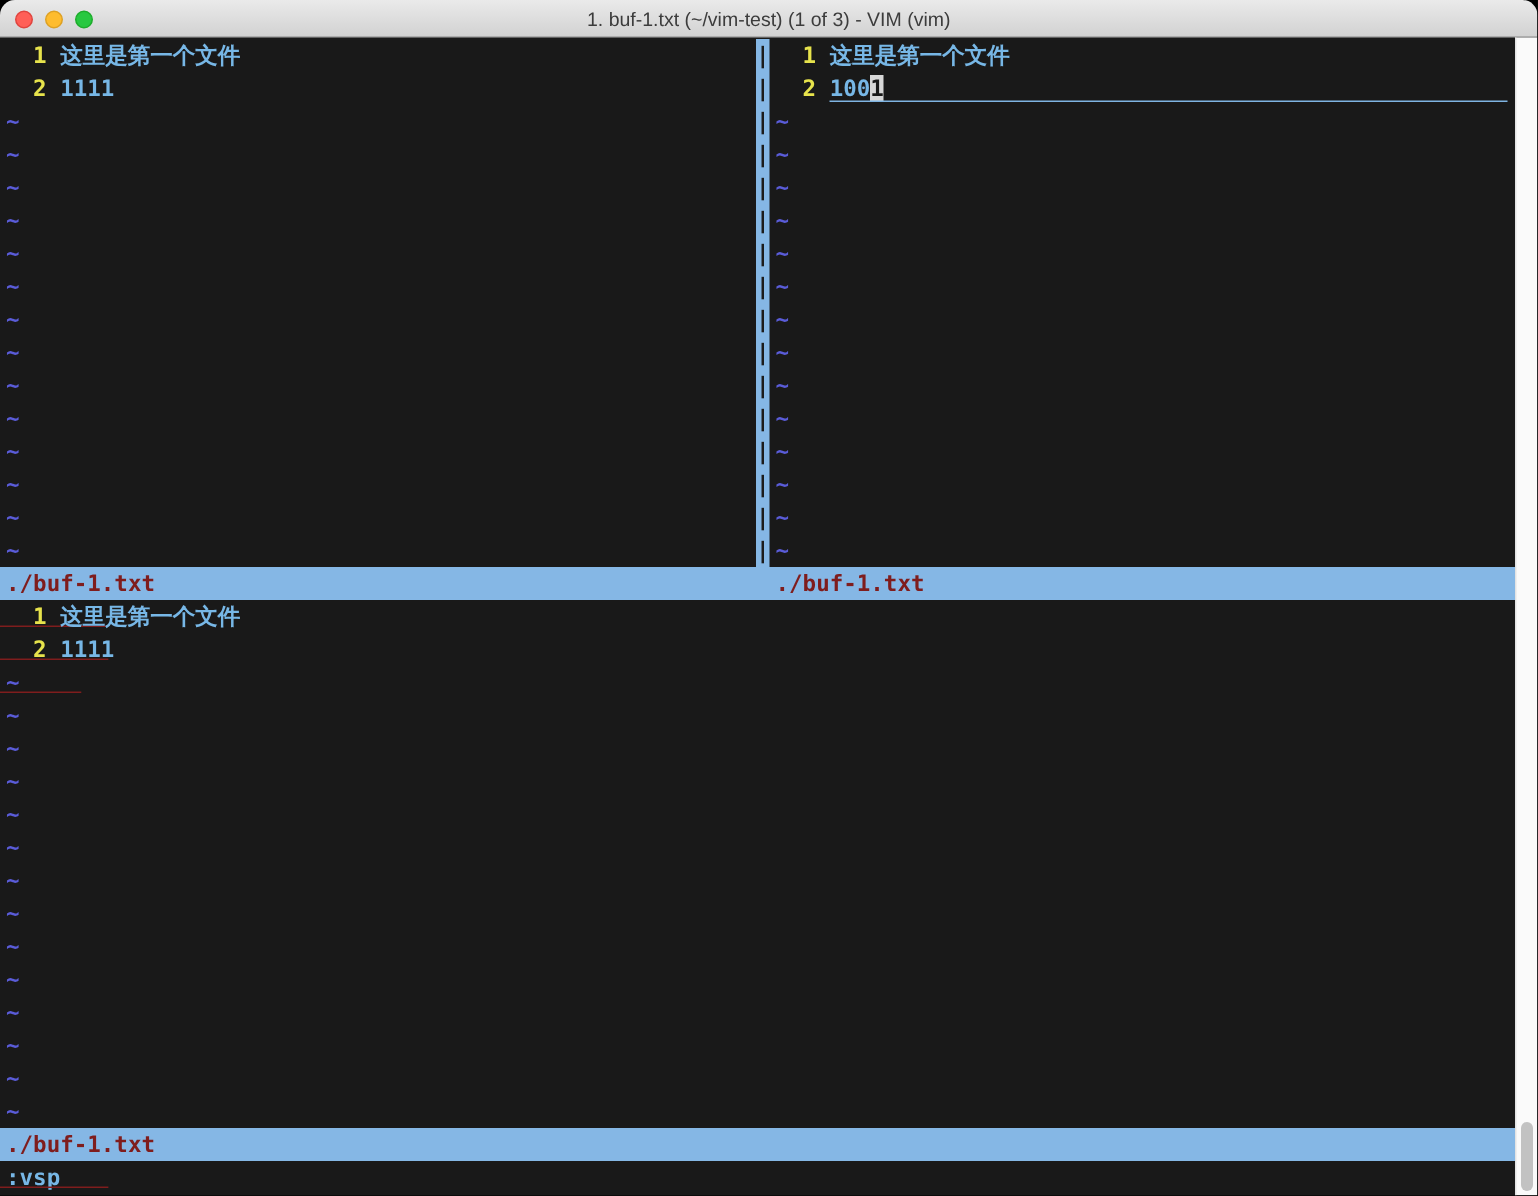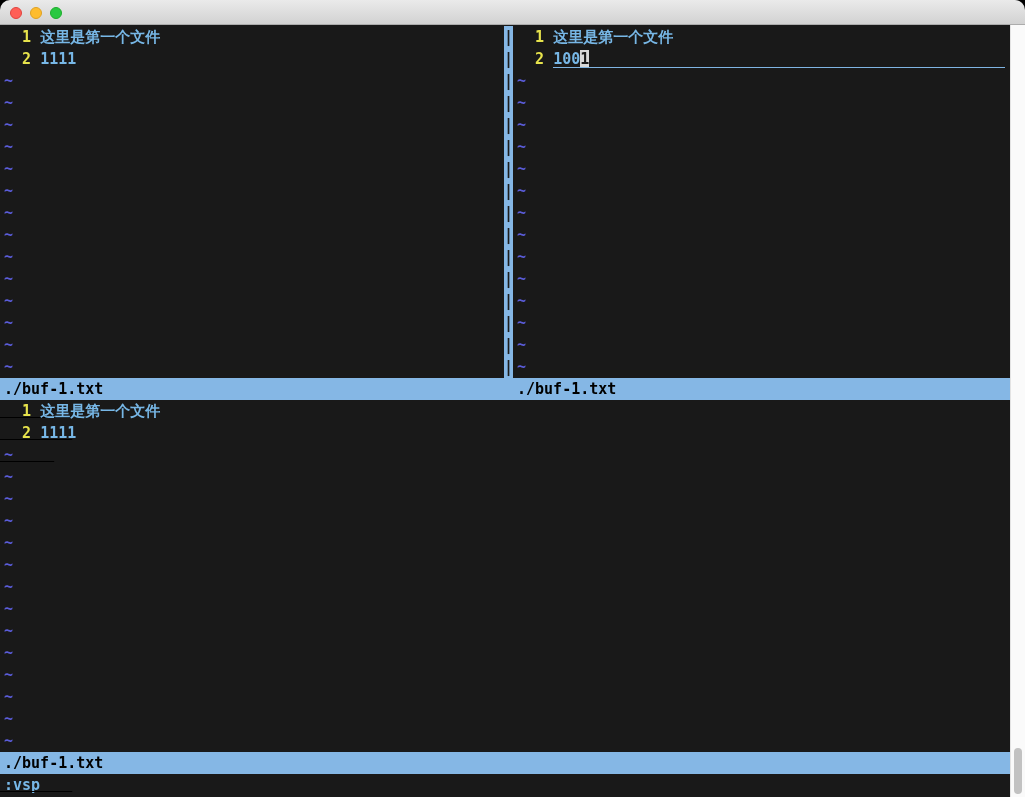--- a/index.html
+++ b/index.html
@@ -62,39 +62,40 @@
   .tilde { color:#5a5cd8; }
   .textwrap { position:relative; flex:1; white-space:pre; }
   .textwrap.cursorline::after {
     content:""; position:absolute; left:0; right:5px; bottom:2px;
     border-bottom:1px solid #7fb4e2;
   }
   .cursorblock { background:#d8d8d8; color:#191919; }
 
   
   .statusline {
-    height:22px; flex:0 0 22px; background:#85b7e5; color:#000000;
+    height:22px; flex:0 0 22px; background:#85b7e5; color:#7f1d1d;
     position:relative; line-height:22px; white-space:pre;text-decoration:underline;
   }
   .statusline .stext { position:absolute; top:0; }
   .stext.s-left { left:4px; }
   .stext.s-right { left:517px; }
   .cmdline { flex:1; color:#77b7e6; padding-left:4px; line-height:22px; white-space:pre; }
 </style>
 </head>
 <body>
 
 <div class="window">
 
   <div class="titlebar">
     <div class="traffic">
       <span class="light red"></span>
       <span class="light yellow"></span>
       <span class="light green"></span>
     </div>
+    <span class="titletext">1. buf-1.txt (~/vim-test) (1 of 3) - VIM (vim)</span>
   </div>
 
   <div class="appbody">
     <div class="terminal">
 
       <div class="topsplit">
         <div class="pane left">
             <div class="row"><span class="linenum">  1 </span><span class="textwrap"><span class="buftext">这里是第一个文件</span></span></div>
             <div class="row"><span class="linenum">  2 </span><span class="textwrap"><span class="buftext">1111</span></span></div>
             <div class="row"><span class="tilde">~</span></div>

